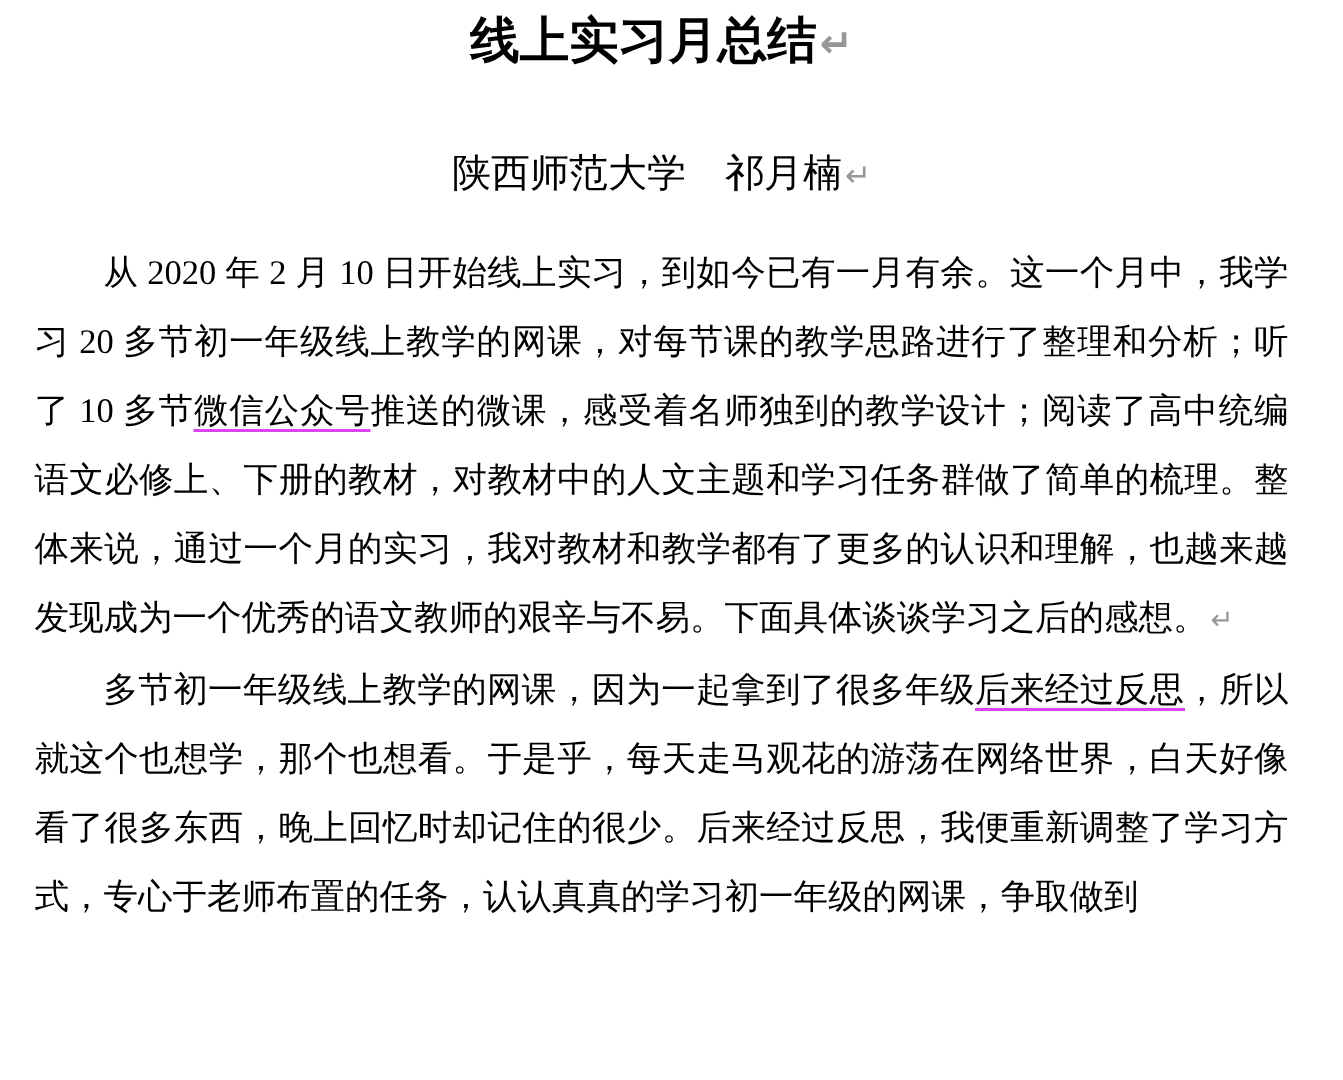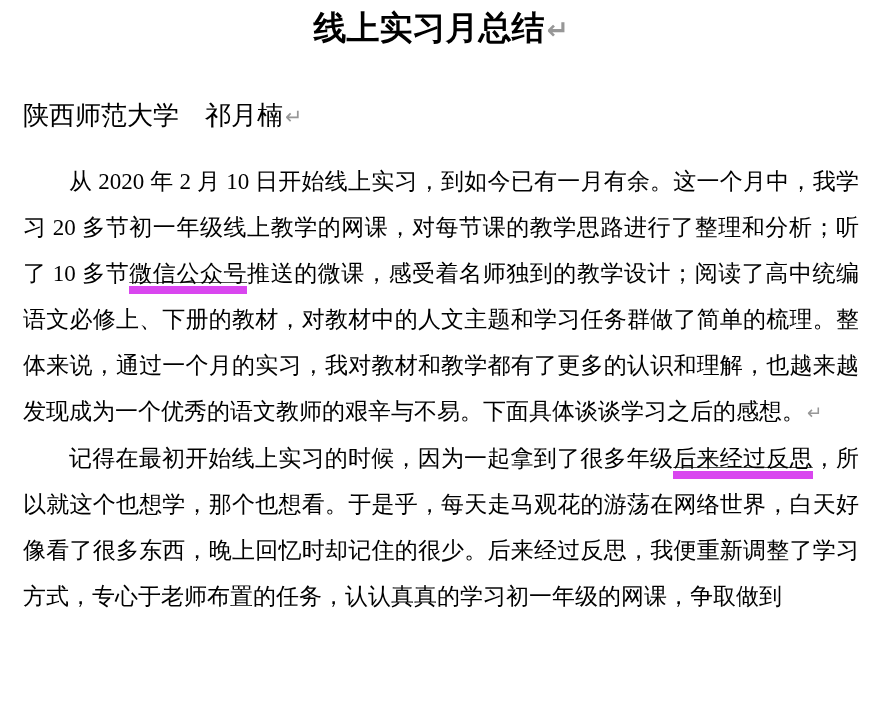--- a/index.html
+++ b/index.html
@@ -12,40 +12,40 @@
   }
   .page { padding: 6px 36px 0 23px; box-sizing: border-box; width: 895px; height: 720px; }
   .doc-title {
     text-align: center;
     font-weight: bold;
     font-size: 33px;
     line-height: 44px;
     white-space: nowrap;
   }
   .byline {
+    text-align: center;
     font-size: 26px;
     line-height: 40px;
     margin-top: 44px;
     white-space: nowrap;
   }
   .body-text { margin-top: 22px; }
   p.body, p.heading {
     font-size: 23px;
     line-height: 46px;
     margin: 0;
     text-align: justify;
     text-justify: inter-character;
     text-indent: 2em;
   }
   p.heading { font-weight: bold; text-align: left; }
   .u {
-    text-decoration: underline;
     text-decoration-thickness: 1px;
     text-decoration-color: #4d4d4d;
-    border-bottom: 8px solid #d946ef;
+    border-bottom: 2px solid #d946ef;
     padding-bottom: 0px;
   }
   .mark {
     color: #979797;
     font-family: "DejaVu Sans", sans-serif;
     font-size: 0.8em;
     padding-left: 2px;
   }
 </style>
 </head>
@@ -53,15 +53,15 @@
 
 <div class="page">
   <div class="doc-title">
     <span>线上实习月总结</span><span class="mark">↵</span>
   </div>
   <div class="byline">
     <span>陕西师范大学　祁月楠</span><span class="mark">↵</span>
   </div>
   <div class="body-text">
       <p class="body"><span>从 2020 年 2 月 10 日开始线上实习，到如今已有一月有余。这一个月中，我学习 20 多节初一年级线上教学的网课，对每节课的教学思路进行了整理和分析；听了 10 多节</span><span class="u">微信公众号</span><span>推送的微课，感受着名师独到的教学设计；阅读了高中统编语文必修上、下册的教材，对教材中的人文主题和学习任务群做了简单的梳理。整体来说，通过一个月的实习，我对教材和教学都有了更多的认识和理解，也越来越发现成为一个优秀的语文教师的艰辛与不易。下面具体谈谈学习之后的感想。</span><span class="mark">↵</span></p>
-      <p class="body"><span>记得在最初开始线上实习的时候，因为一起拿到了很多年级</span><span class="u">后来经过反思</span><span>，所以就这个也想学，那个也想看。于是乎，每天走马观花的游荡在网络世界，白天好像看了很多东西，晚上回忆时却记住的很少。后来经过反思，我便重新调整了学习方式，专心于老师布置的任务，认认真真的学习初一年级的网课，争取做到</span></p>
+      <p class="body"><span>多节初一年级线上教学的网课，因为一起拿到了很多年级</span><span class="u">后来经过反思</span><span>，所以就这个也想学，那个也想看。于是乎，每天走马观花的游荡在网络世界，白天好像看了很多东西，晚上回忆时却记住的很少。后来经过反思，我便重新调整了学习方式，专心于老师布置的任务，认认真真的学习初一年级的网课，争取做到</span></p>
     </div>
 </div>
 
 </body></html>

